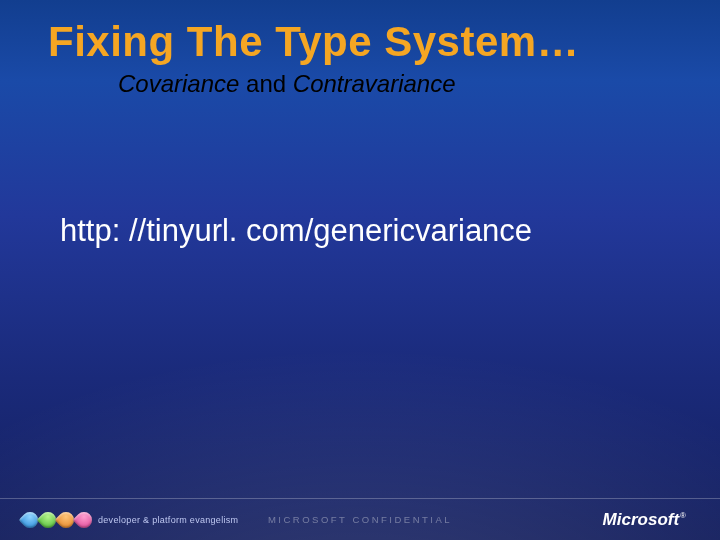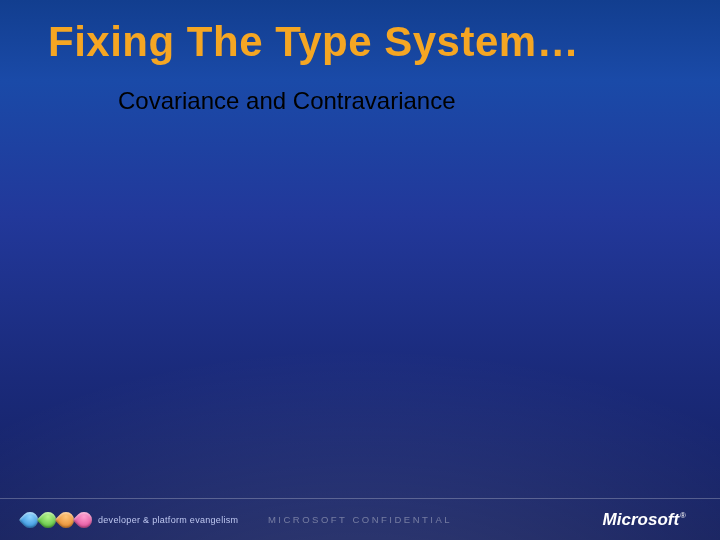--- a/index.html
+++ b/index.html
@@ -16,31 +16,31 @@
     width: 720px;
     height: 540px;
     padding: 18px 48px 0 48px;
     position: relative;
   }
   .title {
     color: #f5a623;
     font-size: 42px;
     font-weight: 700;
     letter-spacing: 0.5px;
-    margin-bottom: 21px;
+    margin-bottom: 4px;
     white-space: nowrap;
   }
   .subtitle {
     color: #000;
     font-size: 24px;
     font-weight: 400;
     margin-left: 70px;
     margin-bottom: 6px;
   }
-  .subtitle .it { }
+  .subtitle .it { font-style: italic; }
   .tagline {
     color: #000;
     font-size: 22px;
     font-weight: 700;
     margin-left: 112px;
   }
   .url {
     color: #fff;
     font-size: 31px;
     font-weight: 400;
@@ -103,20 +103,21 @@
 
 <div class="slide">
 
   <h1 class="title">Fixing The Type System…</h1>
 
   <div class="subtitle">
     <span class="it">Covariance</span><span> and </span><span class="it">Contravariance</span>
   </div>
 
 
+  <div class="url">http: //tinyurl. com/genericvariance</div>
 
   <div class="footer">
     <div class="icons">
       <div class="icon-blob ib-blue"></div>
       <div class="icon-blob ib-green"></div>
       <div class="icon-blob ib-orange"></div>
       <div class="icon-blob ib-pink"></div>
     </div>
     <div class="dpe">developer &amp; platform evangelism</div>
     <div class="confidential">MICROSOFT CONFIDENTIAL</div>

